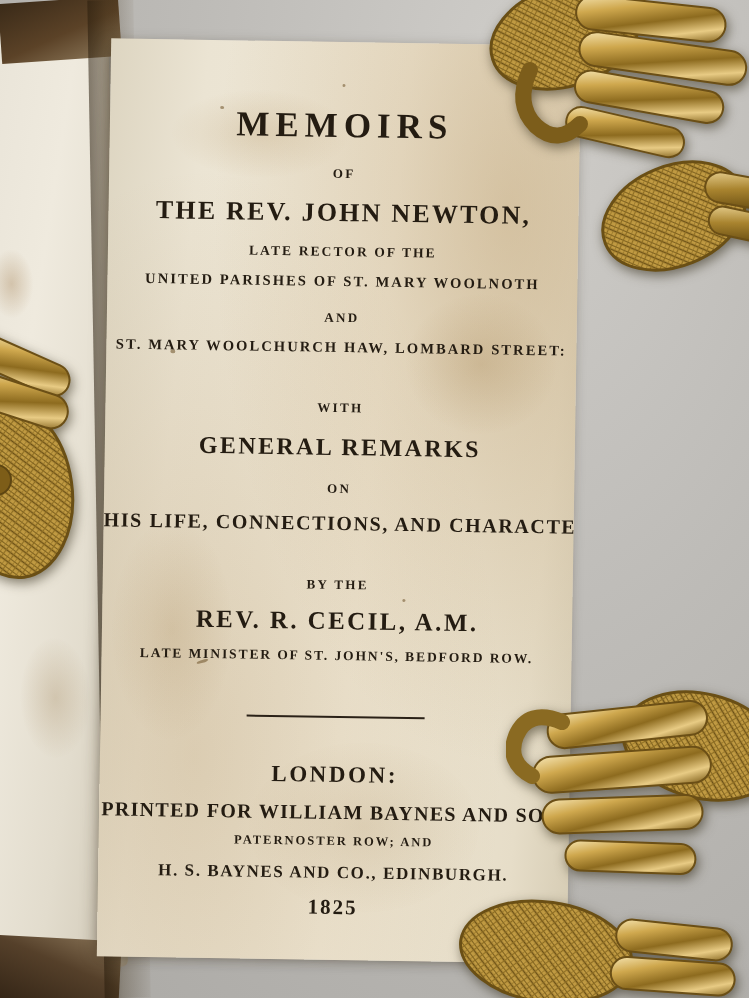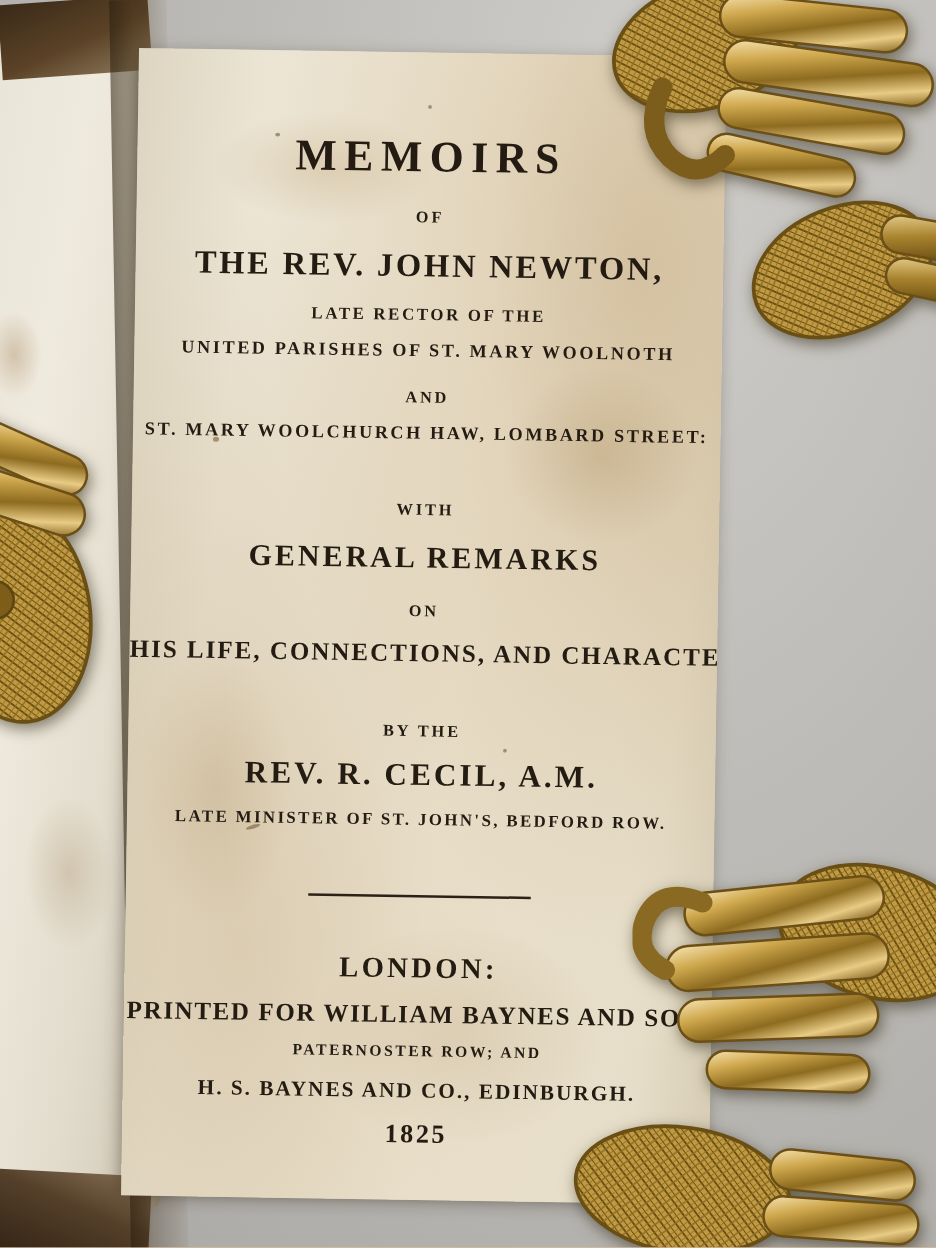--- a/index.html
+++ b/index.html
@@ -5,21 +5,21 @@
   html, body {
     margin: 0;
     padding: 0;
     background: #b9b7b4;
   }
   #scene {
     position: relative;
     width: 749px;
     height: 998px;
     overflow: hidden;
-    background: #fdba74;
+    background: #1d4ed8;
     font-family: "Liberation Serif", serif;
   }
 
   
   .backdrop {
     position: absolute;
     inset: 0;
     background:
       radial-gradient(ellipse at 70% 10%, #cfcdc9 0%, #bdbbb7 45%, #a9a7a3 100%);
   }

